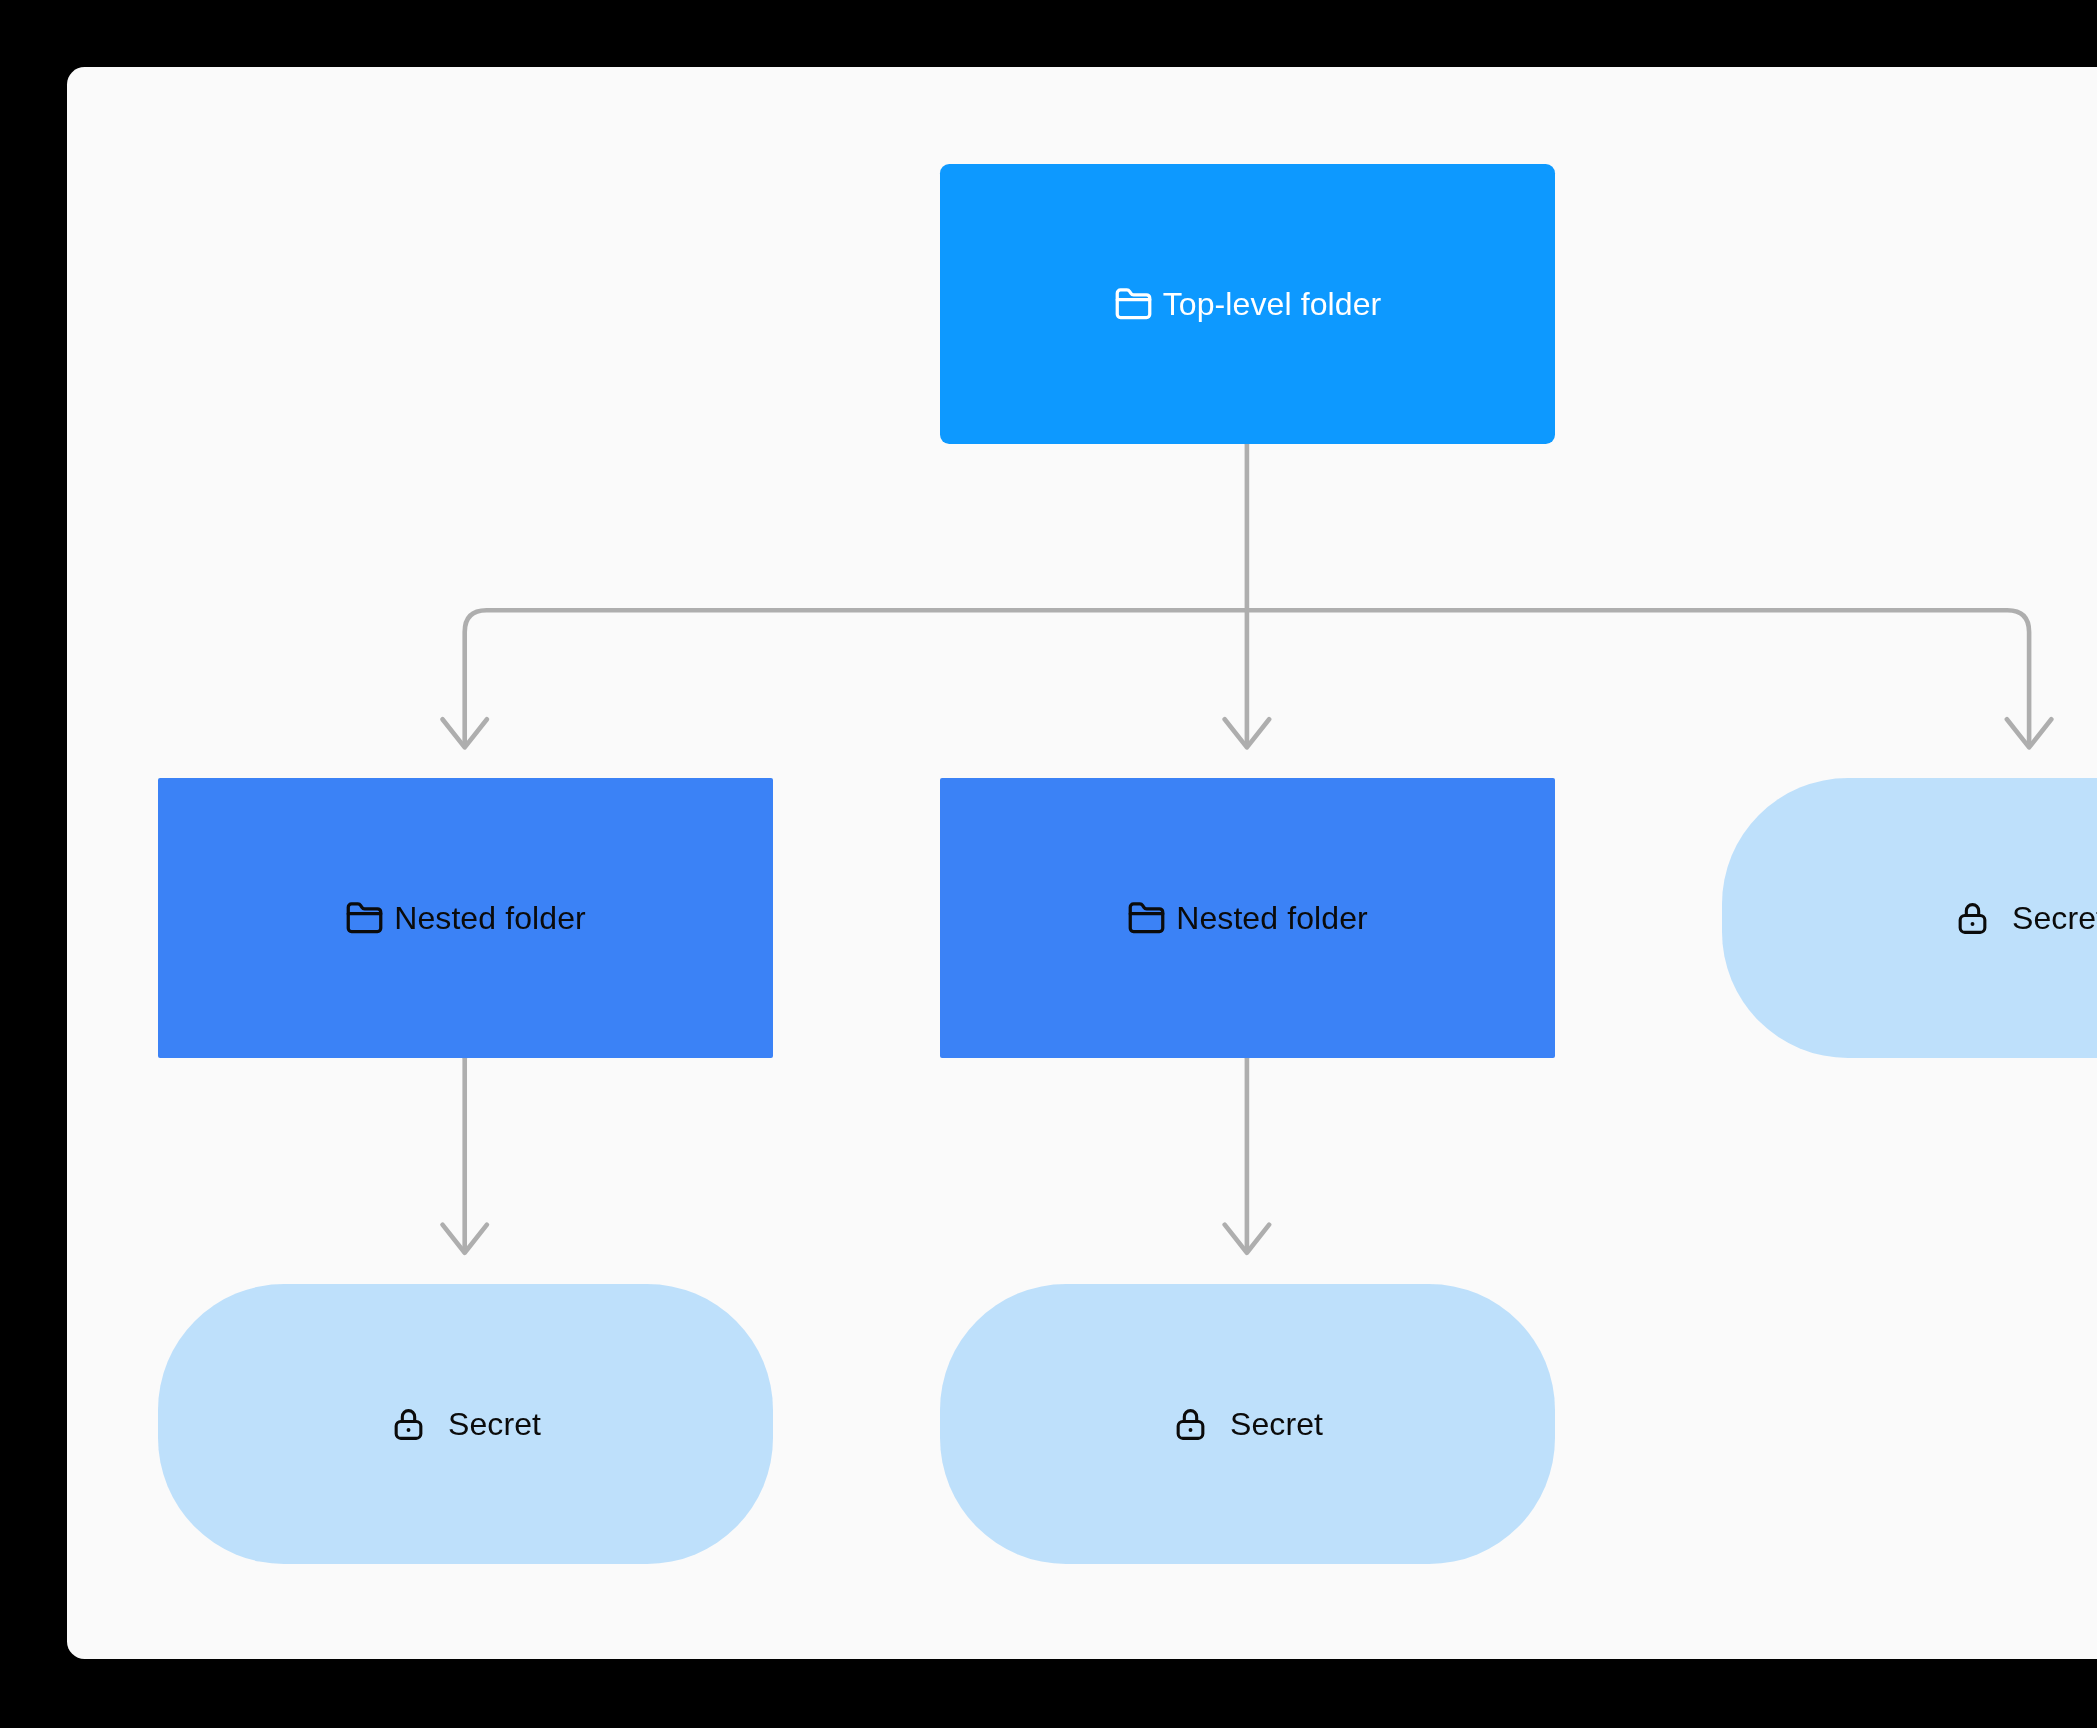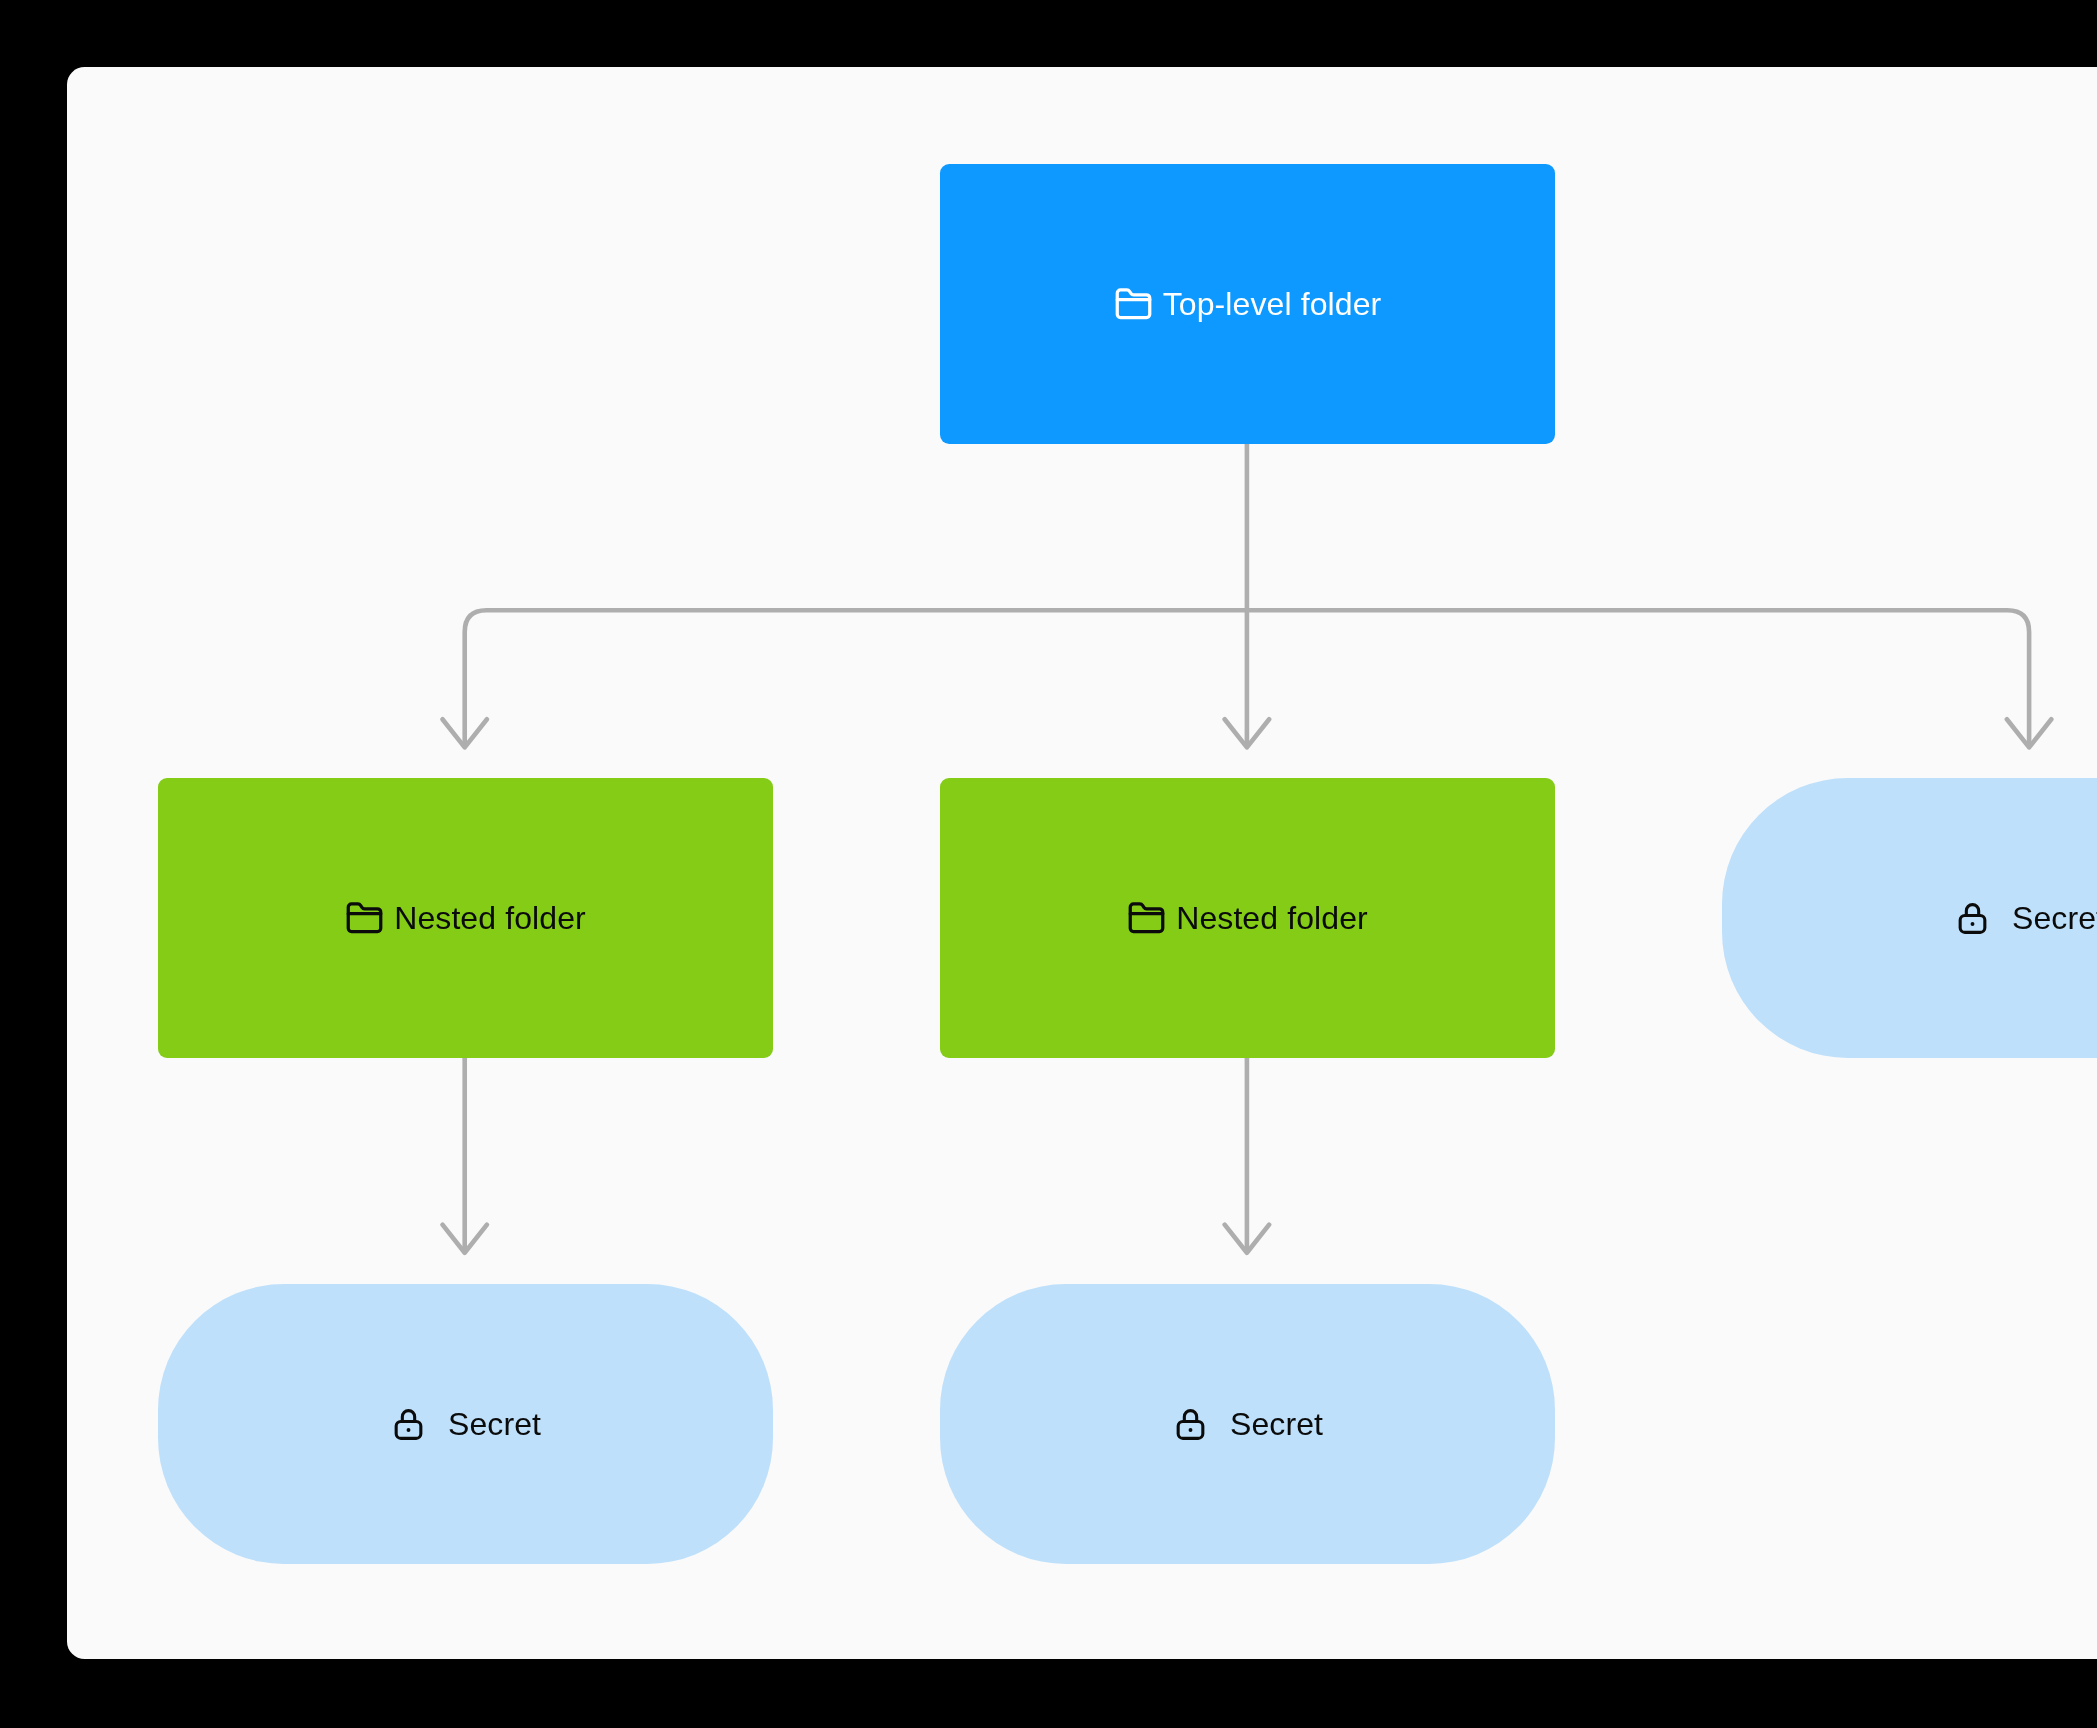--- a/index.html
+++ b/index.html
@@ -67,22 +67,22 @@
   .n-root {
     background: #0D99FF;
     border-radius: 9.2px;
   }
   .n-root .node-label {
     color: #FFFFFF;
     font-size: 32px;
     font-weight: 400;
   }
   .n-folder {
-    background: #84cc16;
-    border-radius: 9px;
+    background: #3b82f6;
+    border-radius: 2px;
     justify-content: center;
   }
   .n-folder .node-label {
     color: #0B0B0B;
     font-size: 32px;
     font-weight: 400;
   }
   .n-secret {
     background: #BEE0FB;
     border-radius: 126px;

